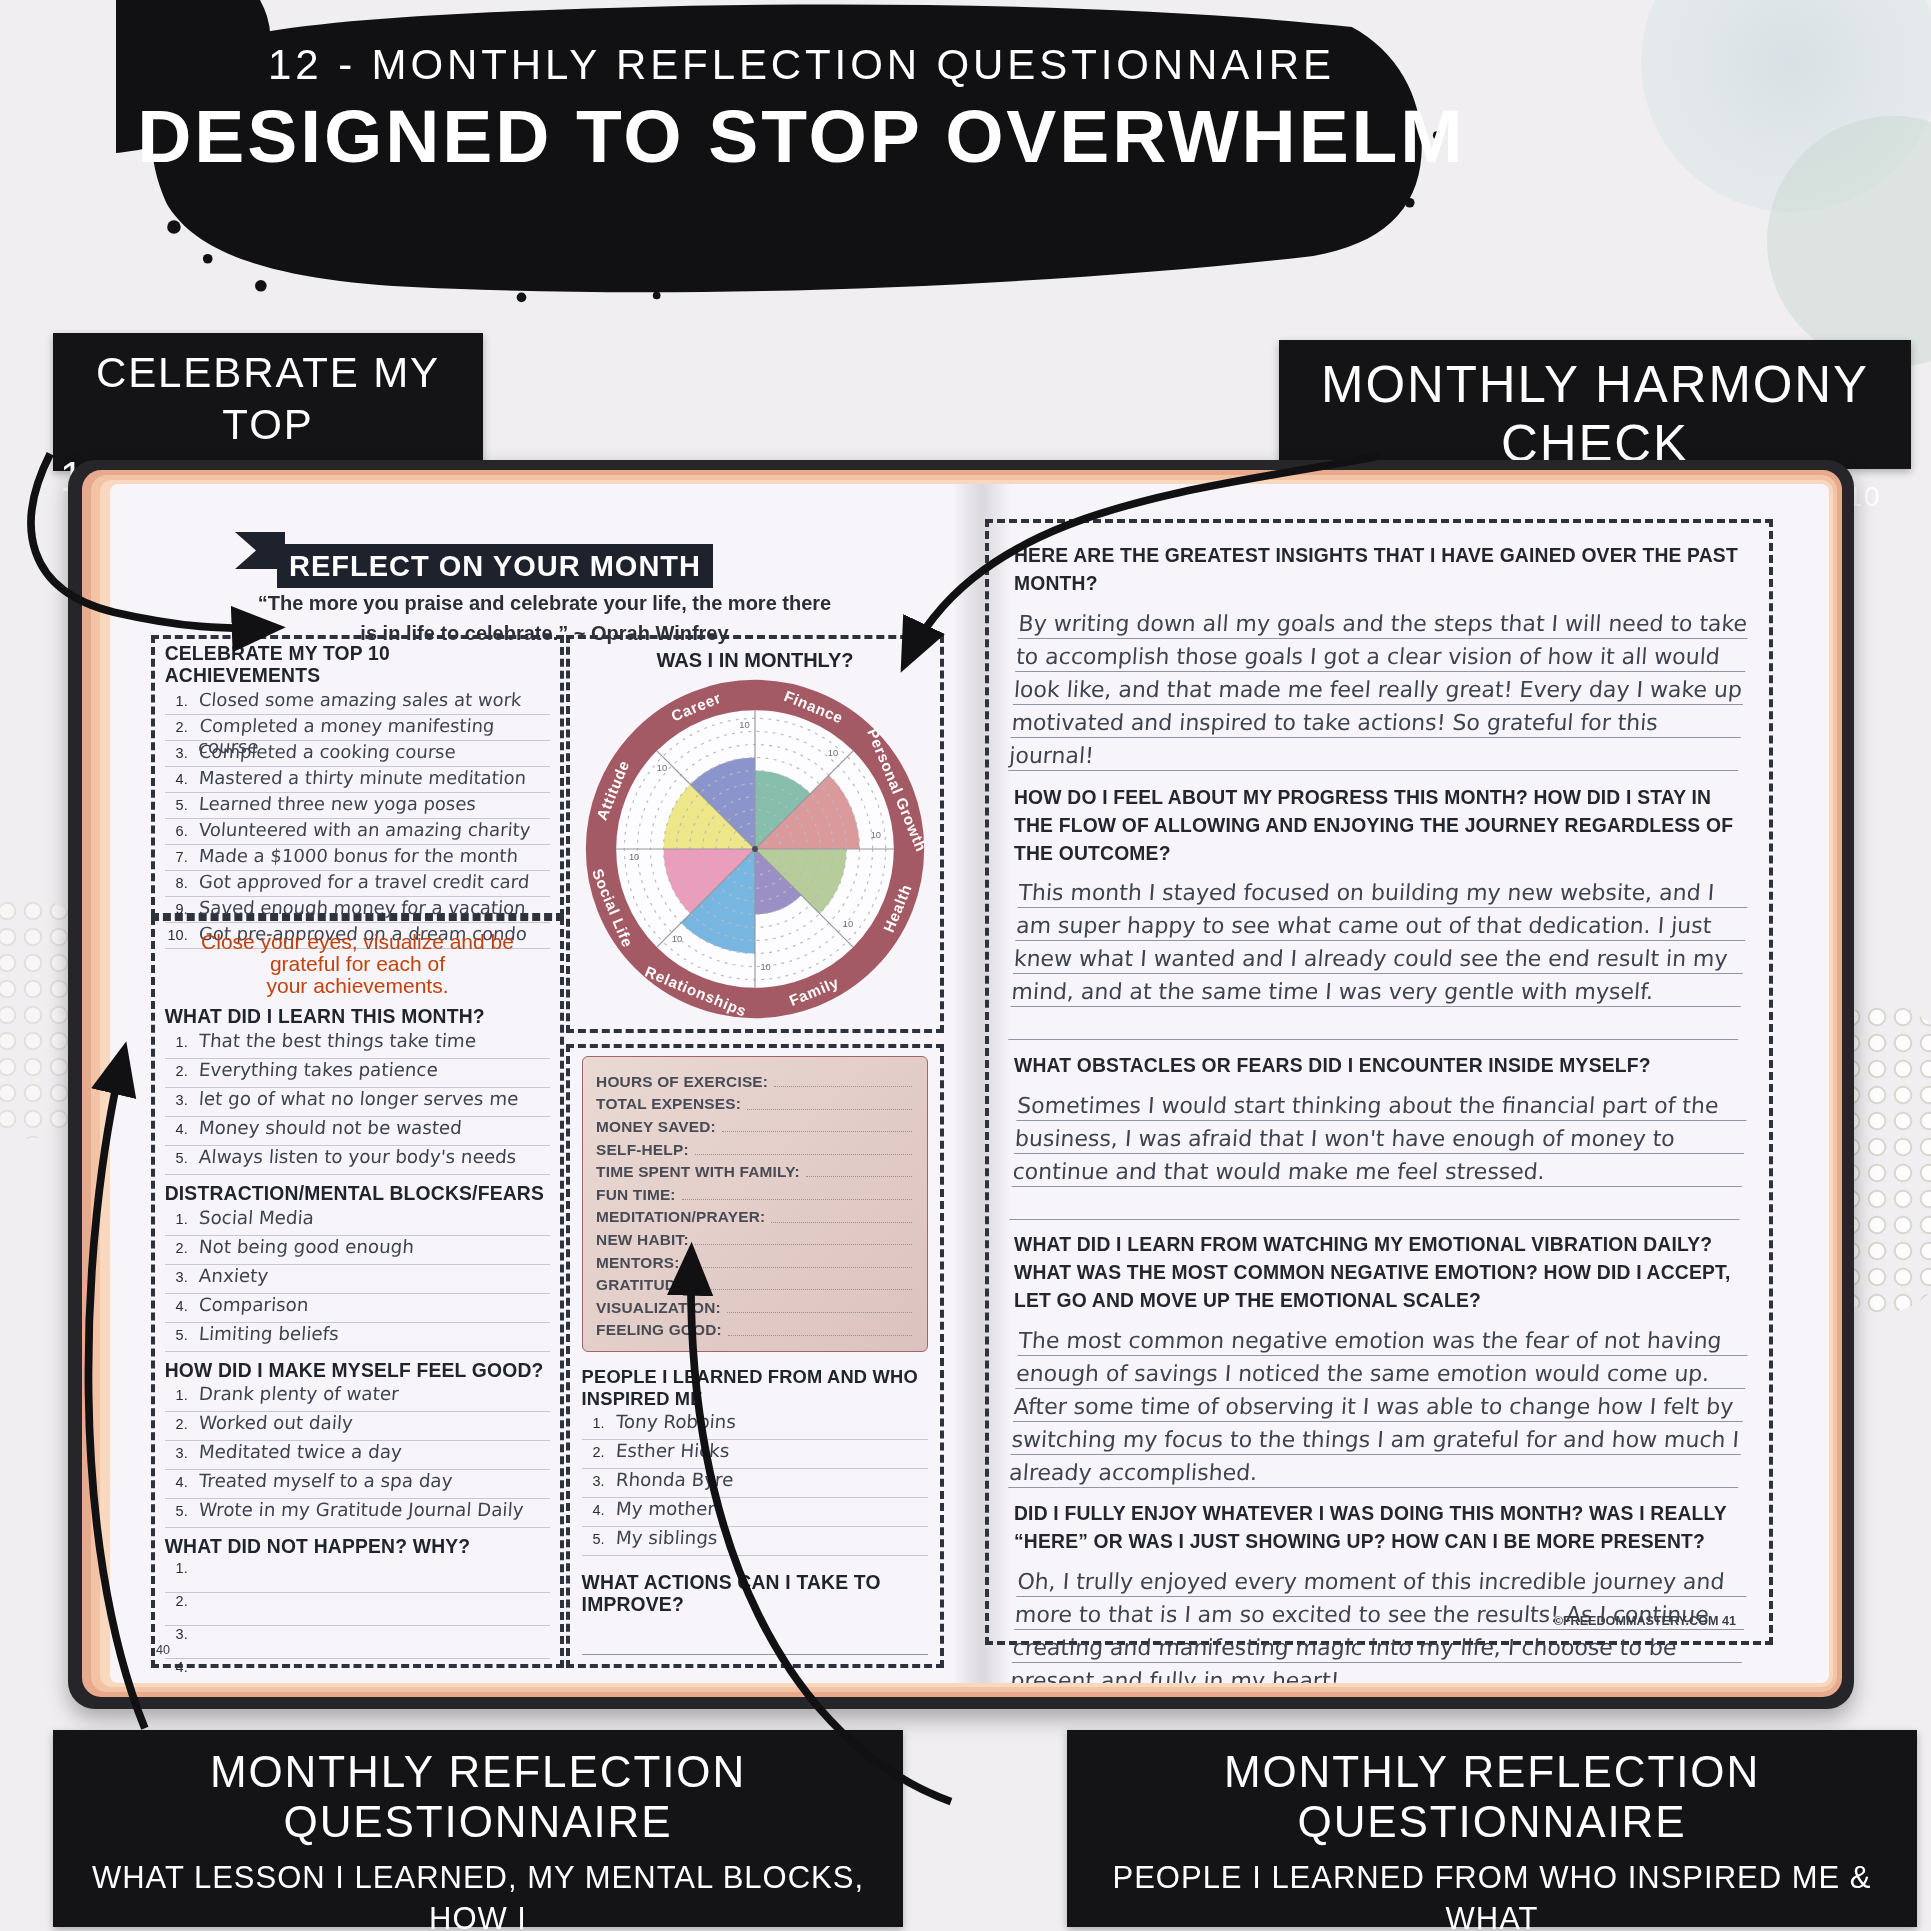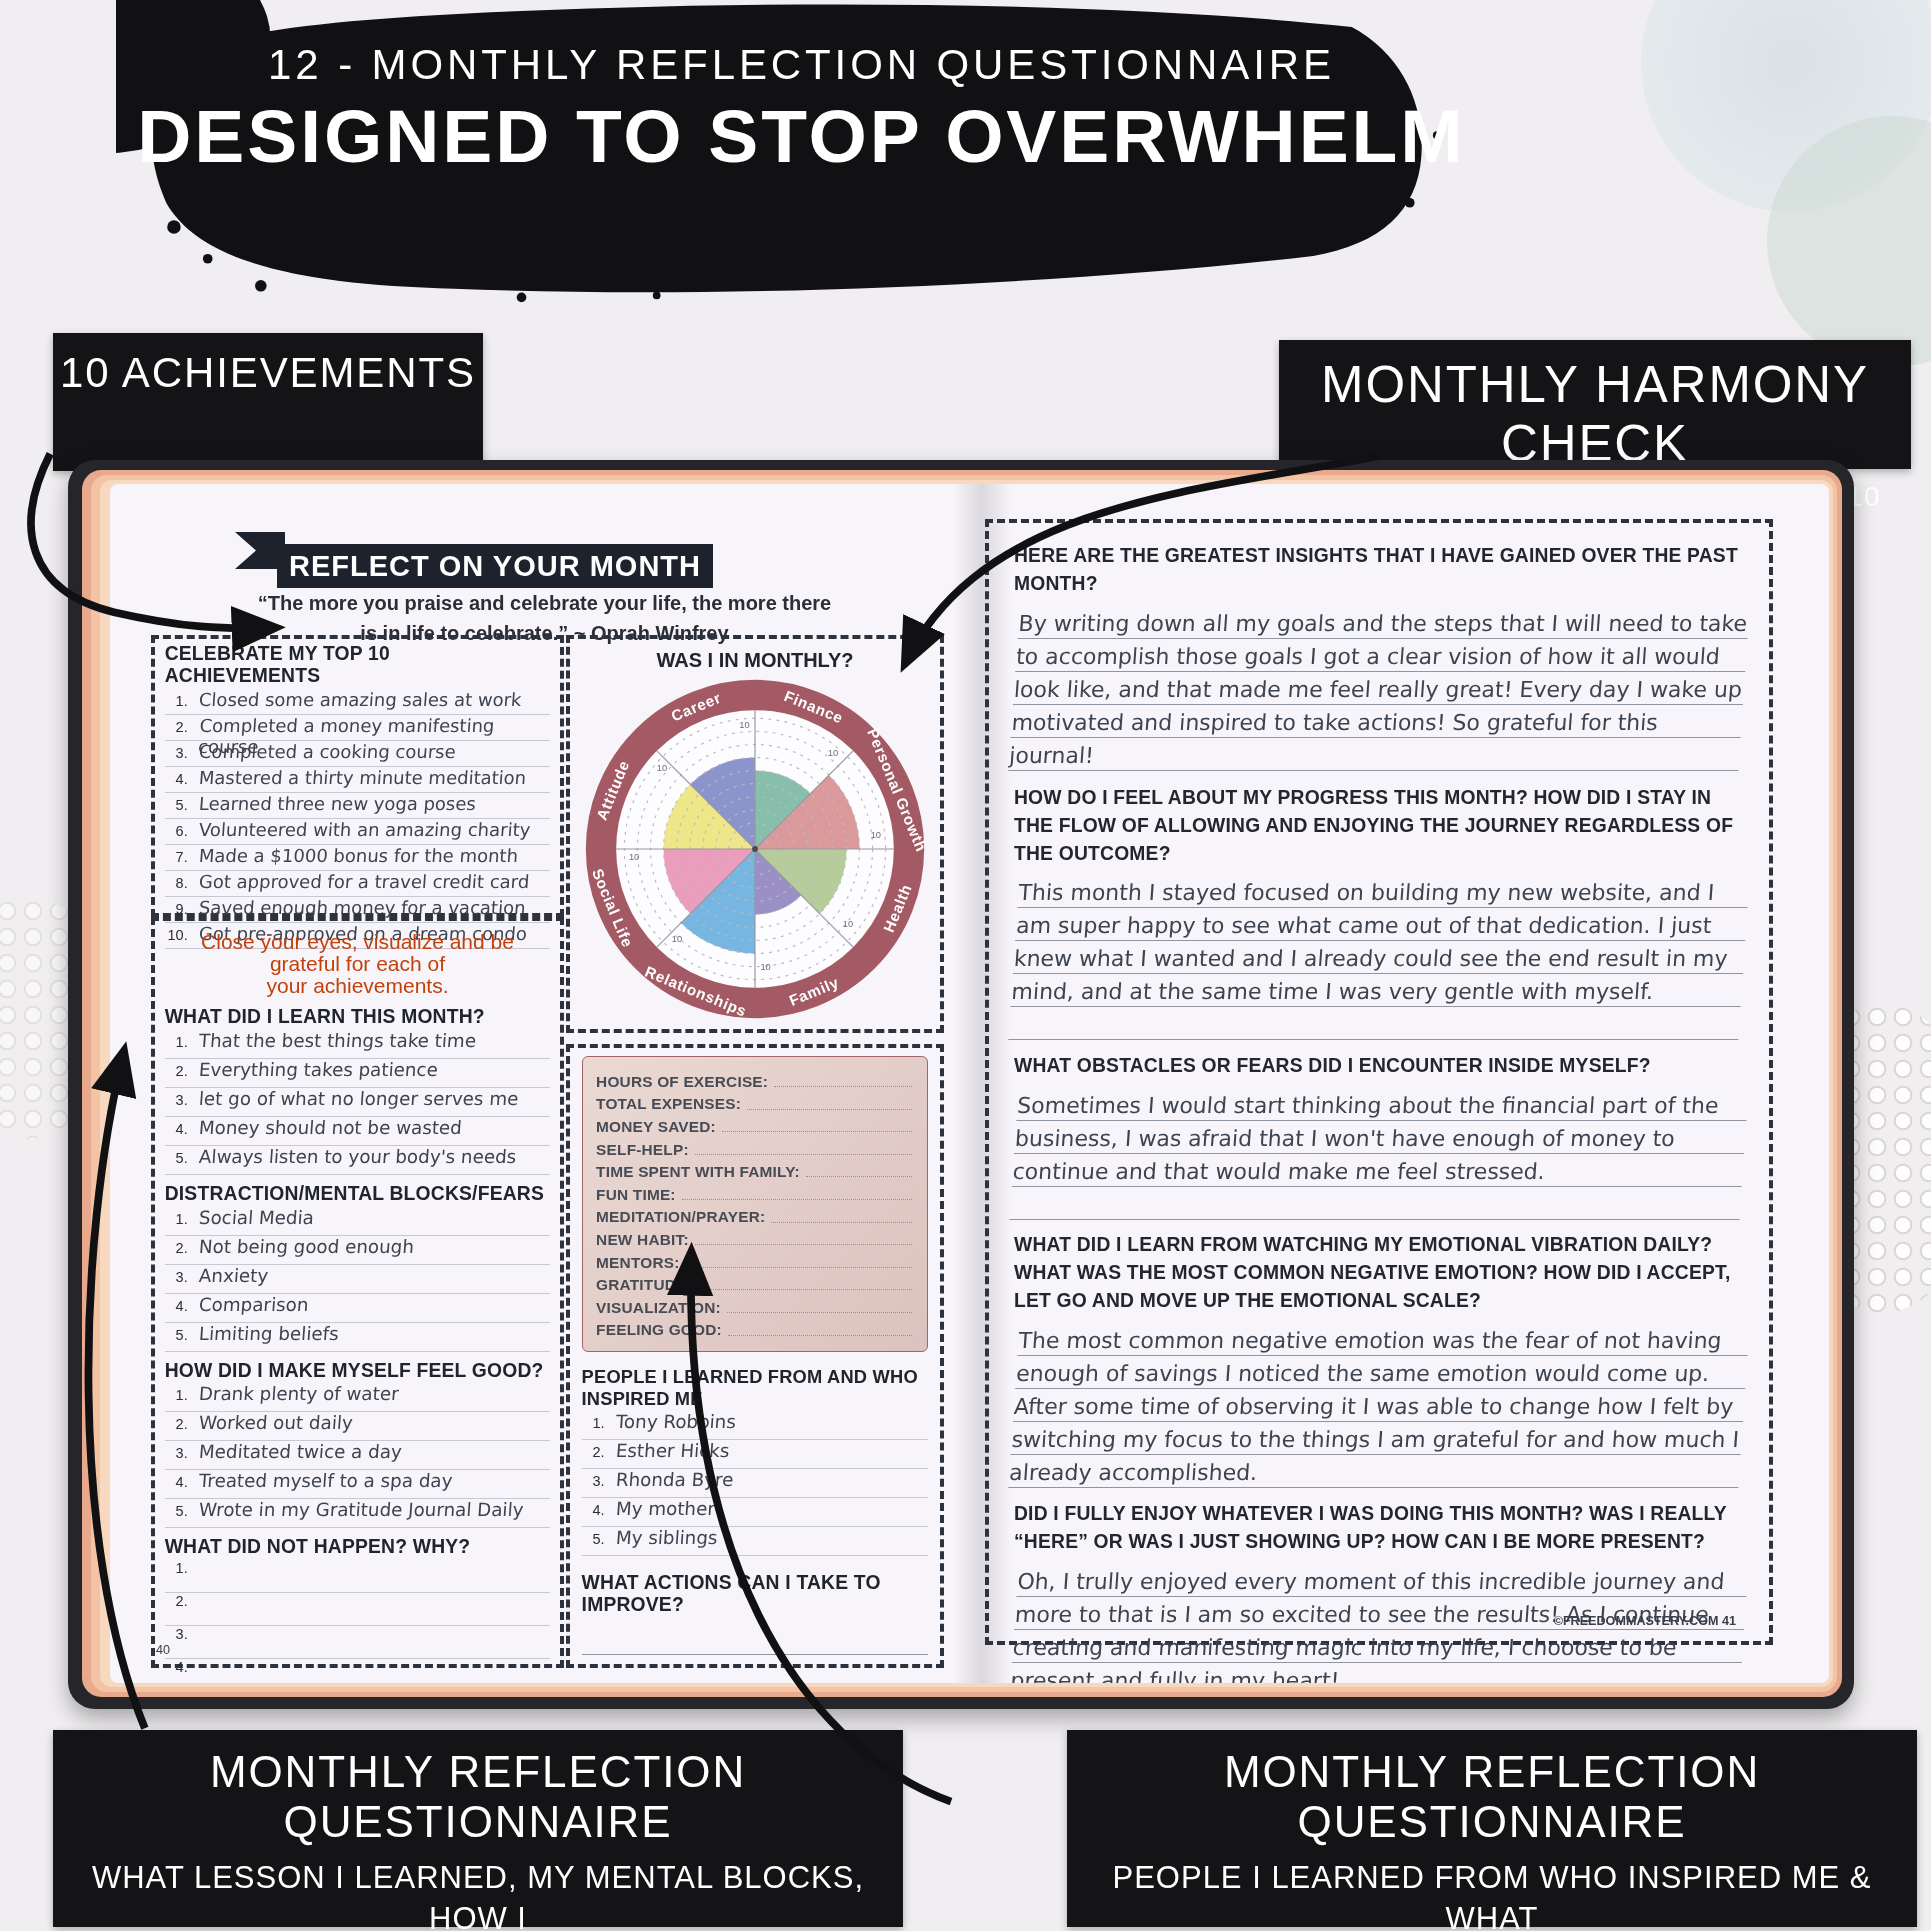--- a/index.html
+++ b/index.html
@@ -121,20 +121,21 @@
     <circle cx="560" cy="306" r="4" fill="#111113"></circle>
     <circle cx="1305" cy="90" r="6" fill="#111113"></circle>
     <circle cx="1340" cy="210" r="5" fill="#111113"></circle>
     <circle cx="1368" cy="140" r="4" fill="#111113"></circle>
   </svg>
   <div class="abs brush-text bt1">12 - MONTHLY REFLECTION QUESTIONNAIRE</div>
   <div class="abs brush-text bt2">DESIGNED TO STOP OVERWHELM</div>
 </div>
 
 <div class="abs blackbox co-tl">
+  <div>CELEBRATE MY TOP</div>
   <div>10 ACHIEVEMENTS</div>
 </div>
 <div class="abs blackbox co-tr">
   <div class="l1">MONTHLY HARMONY CHECK</div>
   <div class="l2">HIGHLIGHT WHEEL OF LIFE FROM 1-10</div>
 </div>
 
 <div class="abs book">
   <div class="abs edge1"></div>
   <div class="abs edge2"></div>

